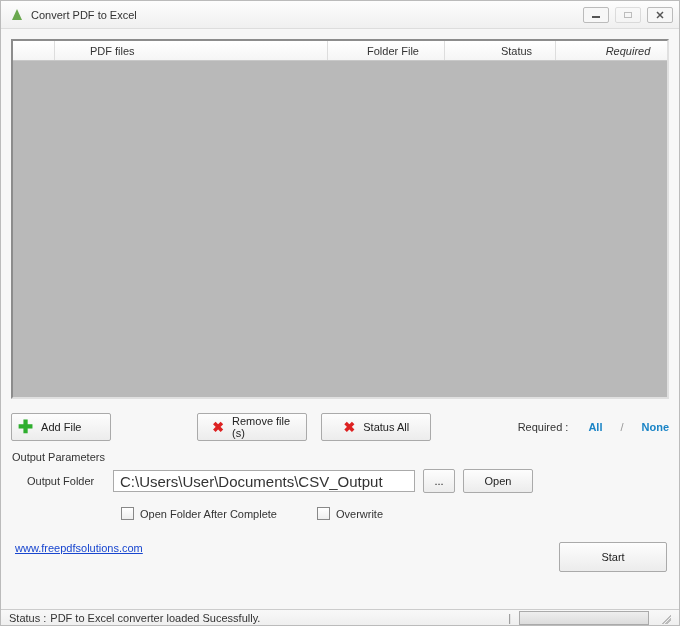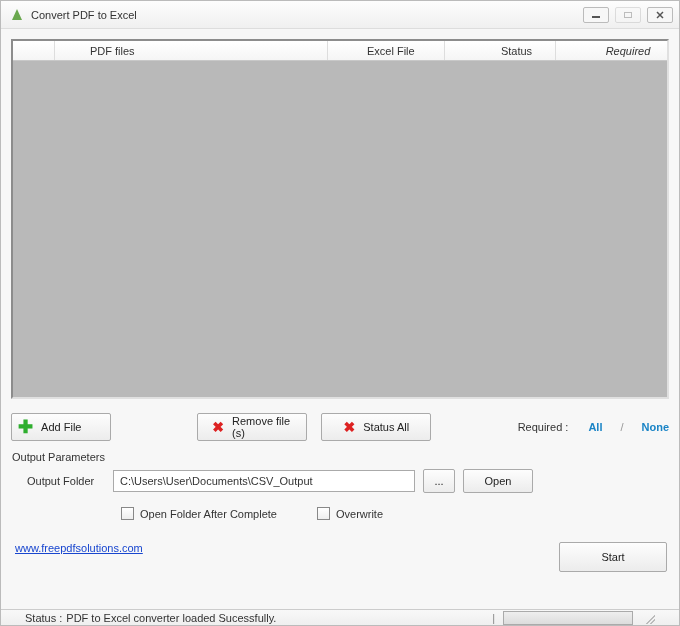--- a/index.html
+++ b/index.html
@@ -114,21 +114,21 @@
       gap: 8px;
       padding: 0 4px 0 16px;
     }
     .folder-row .label { width: 78px; color: #333; }
     .folder-input {
       flex: 0 0 302px;
       height: 22px;
       border: 1px solid #aaa;
       background: #fff;
       padding: 2px 6px;
-      font-family: inherit; font-size: 11px;
+      font-family: inherit; font-size: 15px;
       color: #333;
     }
     .btn-small { width: 32px; padding: 0; height: 24px; }
     .btn-open { width: 70px; height: 24px; }
 
     .check-row {
       display: flex; align-items: center;
       gap: 40px;
       padding: 14px 0 0 110px;
     }
@@ -154,21 +154,21 @@
     .btn-start {
       margin-left: auto;
       width: 108px; height: 30px;
     }
 
     .statusbar {
       height: 16px;
       background: linear-gradient(to bottom, #f8f8f8, #efefef);
       border-top: 1px solid #ccc;
       display: flex; align-items: center;
-      padding: 0 24px;
+      padding: 0 8px;
       color: #333;
       font-size: 11px;
       gap: 4px;
     }
     .statusbar .spacer { flex: 1; }
     .progress {
       width: 130px; height: 14px;
       border: 1px solid #aaa;
       background: linear-gradient(to bottom, #eee, #dcdcdc);
     }
@@ -215,21 +215,21 @@
       </div>
     </div>
   </div>
 
   <div class="content">
 
     <div class="table-wrap">
       <div class="table-header">
         <div class="th rowhead"></div>
         <div class="th col1">PDF files</div>
-        <div class="th col2">Excel File</div>
+        <div class="th col2">Folder File</div>
         <div class="th col3">Status</div>
         <div class="th col4">Required</div>
       </div>
       <div class="table-body"></div>
     </div>
 
     <div class="button-row">
       <div class="btn btn-add">
         <span class="plus-icon">✚</span>
         <span>Add File</span>

